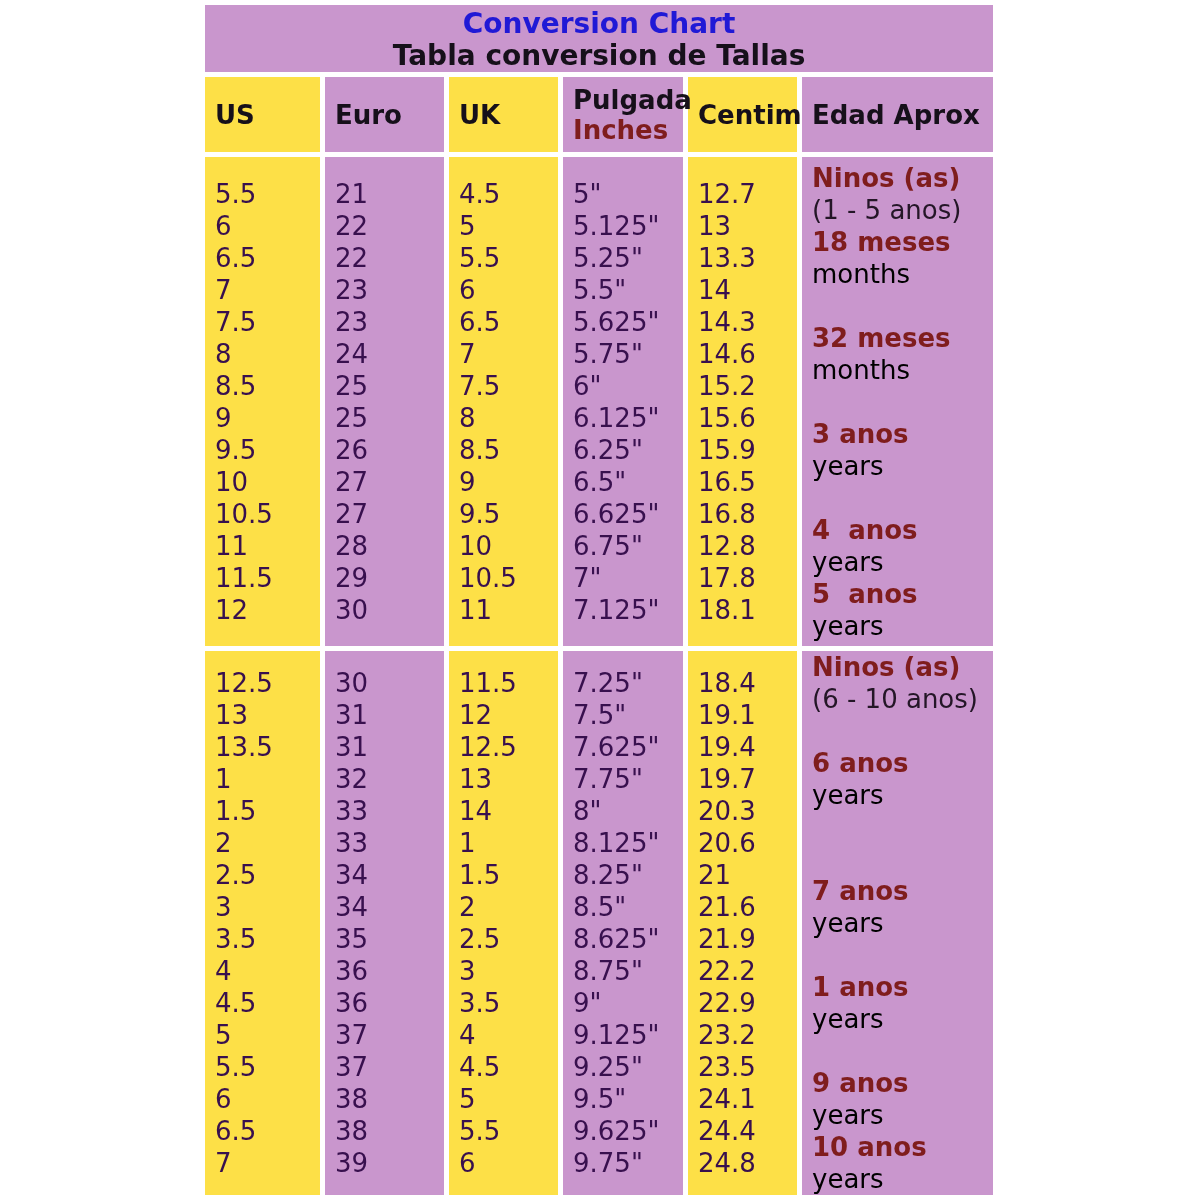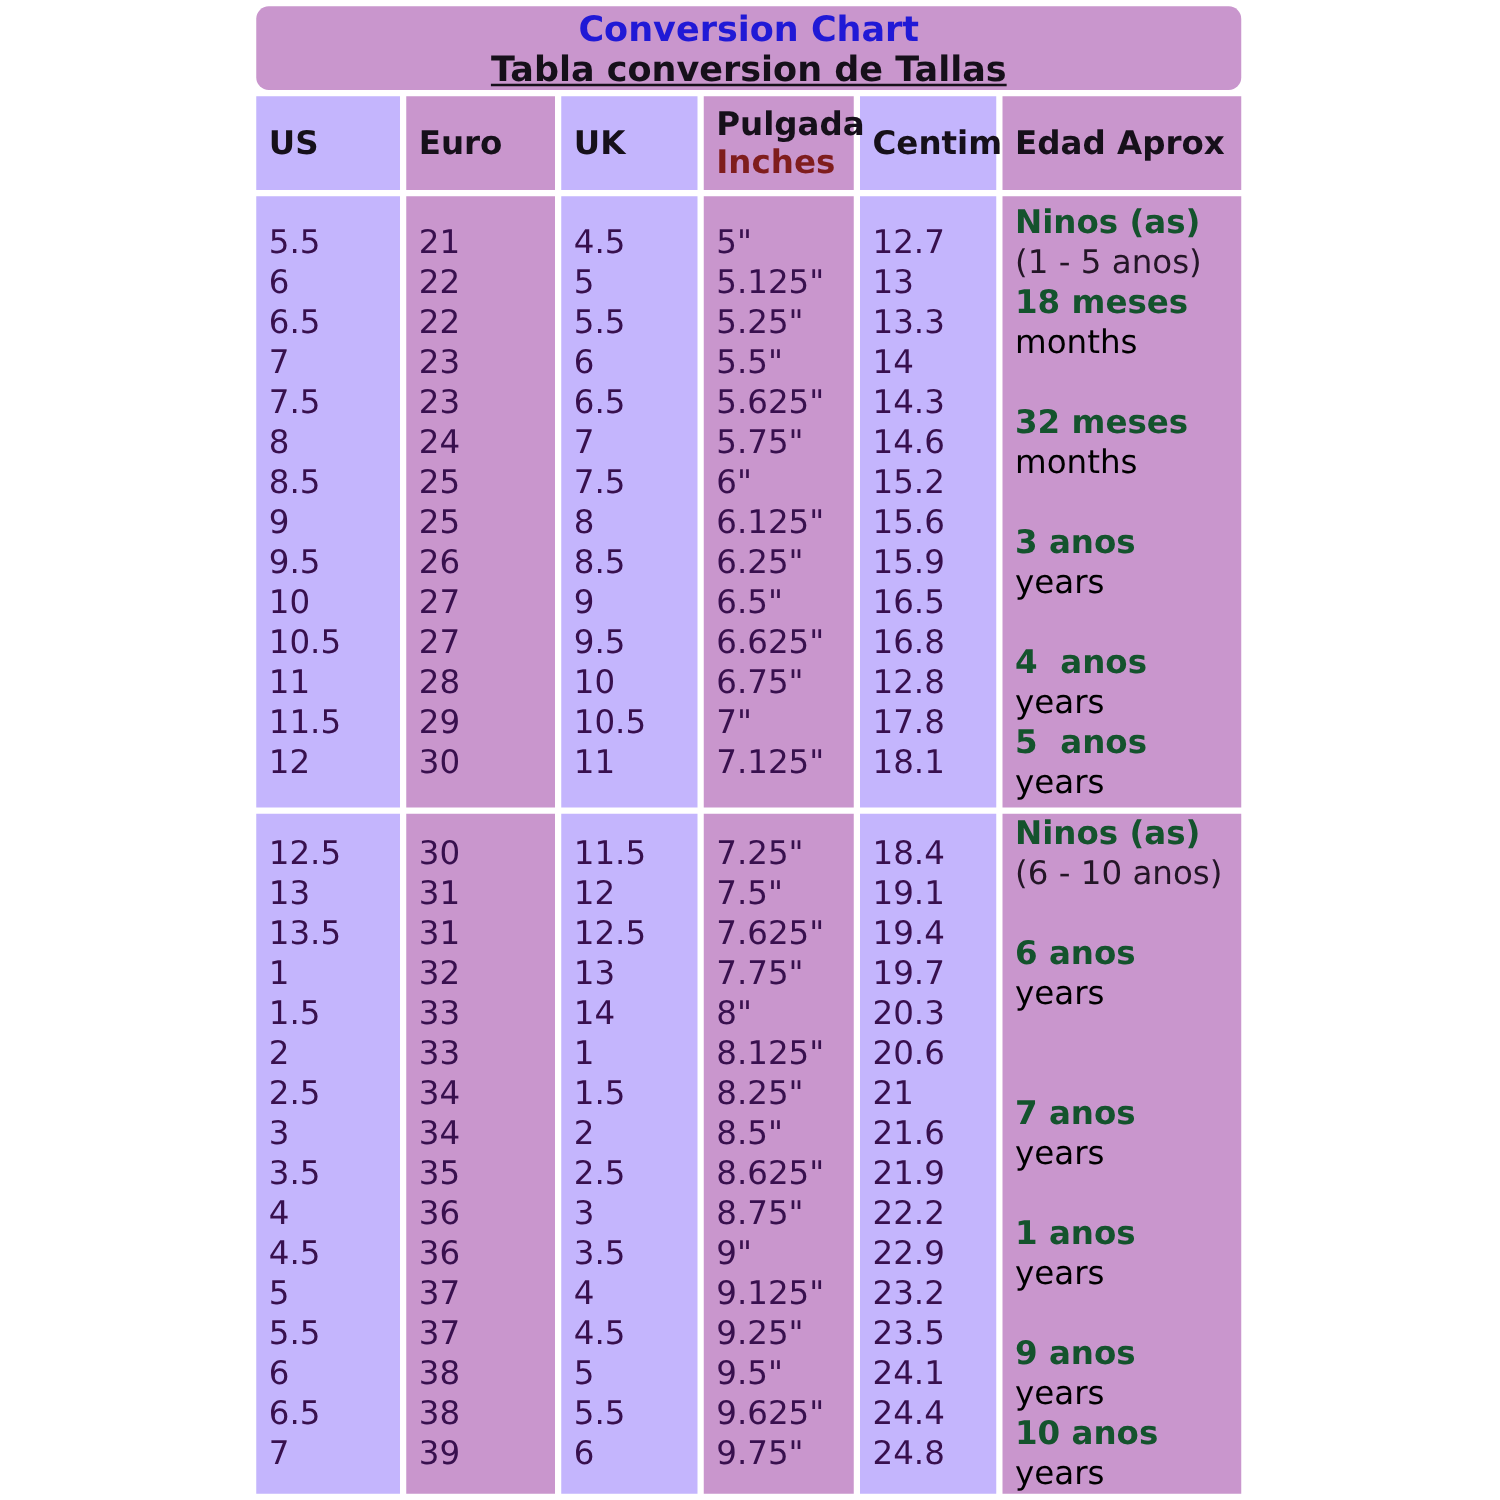--- a/index.html
+++ b/index.html
@@ -14,42 +14,41 @@
   }
   col.c-us     { width: 115px; }
   col.c-euro   { width: 119px; }
   col.c-uk     { width: 109px; }
   col.c-inches { width: 120px; }
   col.c-centim { width: 109px; }
   col.c-edad   { width: 191px; }
 
   td, th { box-sizing: border-box; vertical-align: middle; text-align: left; padding: 0 0 0 10px; }
 
-  .light { background: #c4b5fd; }
+  .light { background: #fde047; }
   .dark  { background: #c996cd; }
 
   .title-cell {
     background: #c996cd;
     text-align: center;
     height: 67px;
     padding: 0;
-    border-radius: 10px;
   }
   .title-line1 { font-size: 28px; font-weight: bold; color: #2019d6; line-height: 33px; padding-top: 2px; }
-  .title-line2 { font-size: 28px; font-weight: bold; color: #16101a; line-height: 32px; text-decoration: underline; }
+  .title-line2 { font-size: 28px; font-weight: bold; color: #16101a; line-height: 32px; }
 
   tr.header-row th { height: 75px; font-size: 26px; font-weight: bold; color: #16101a; line-height: 30px; }
   .hdr-sub { color: #7f1d1d; }
 
   tr.block1 td { height: 489px; }
   tr.block2 td { height: 544px; }
   tr.block1 td, tr.block2 td { font-size: 26px; color: #38104e; line-height: 32px; }
 
   .line { white-space: pre; }
-  .line.bold { font-weight: bold; color: #14532d; }
+  .line.bold { font-weight: bold; color: #7f1d1d; }
   .line.reg  { color: #241627; }
   .line.link { color: #000000; }
 </style>
 </head>
 <body>
 
 <table class="conv">
   <colgroup>
     <col class="c-us">
       <col class="c-euro">

